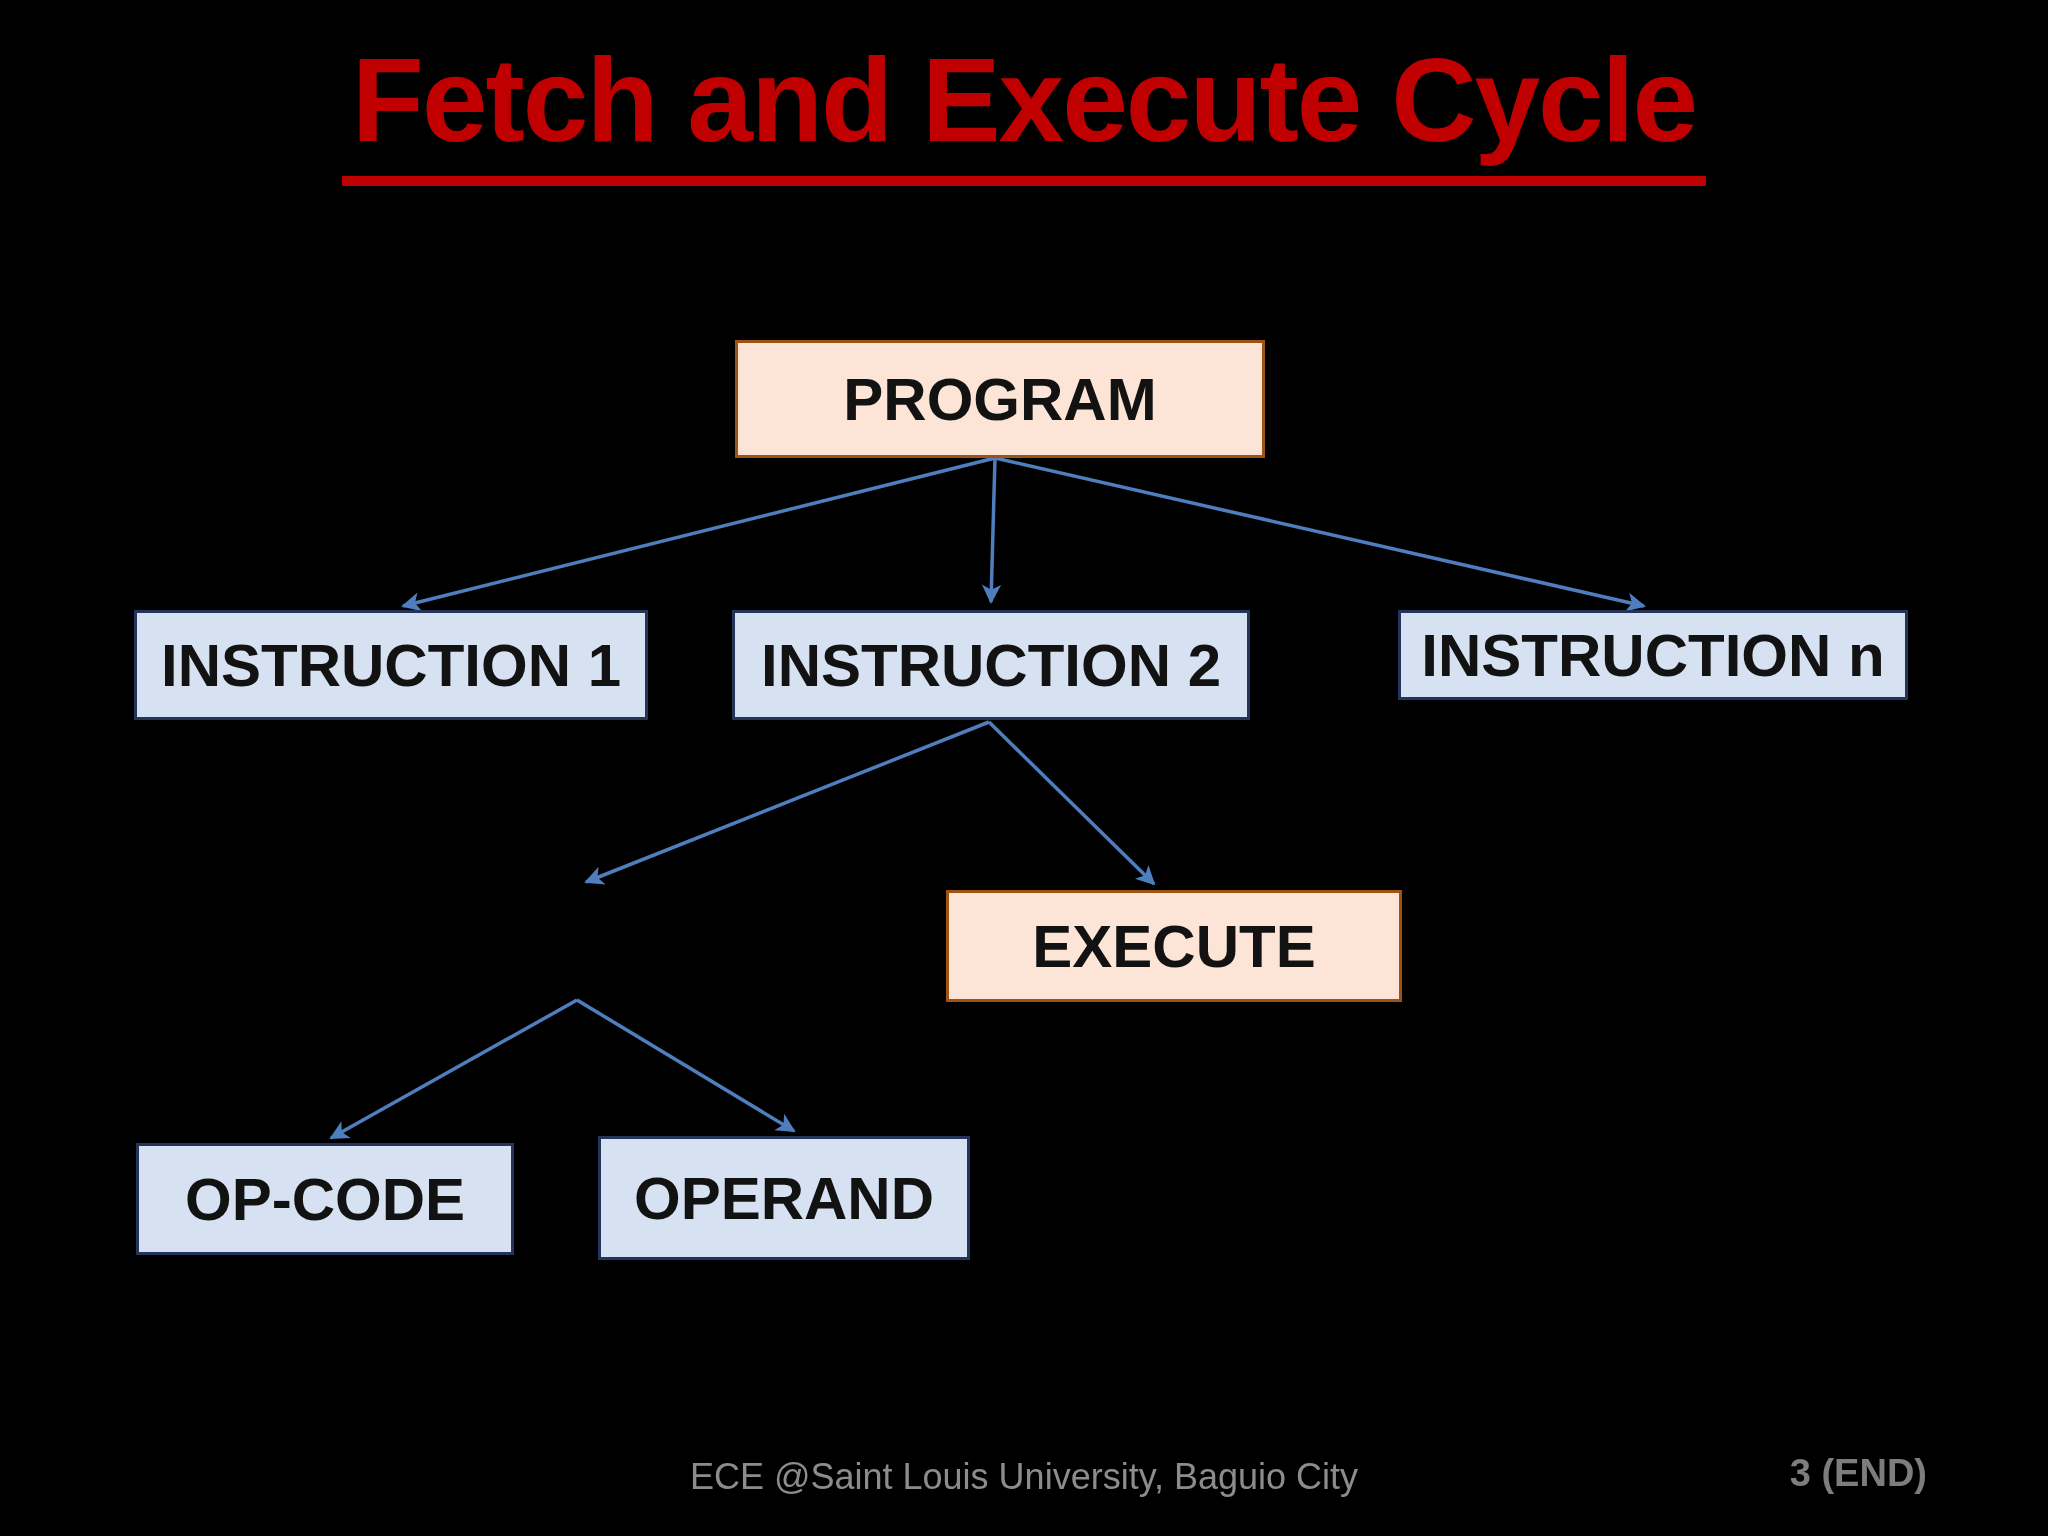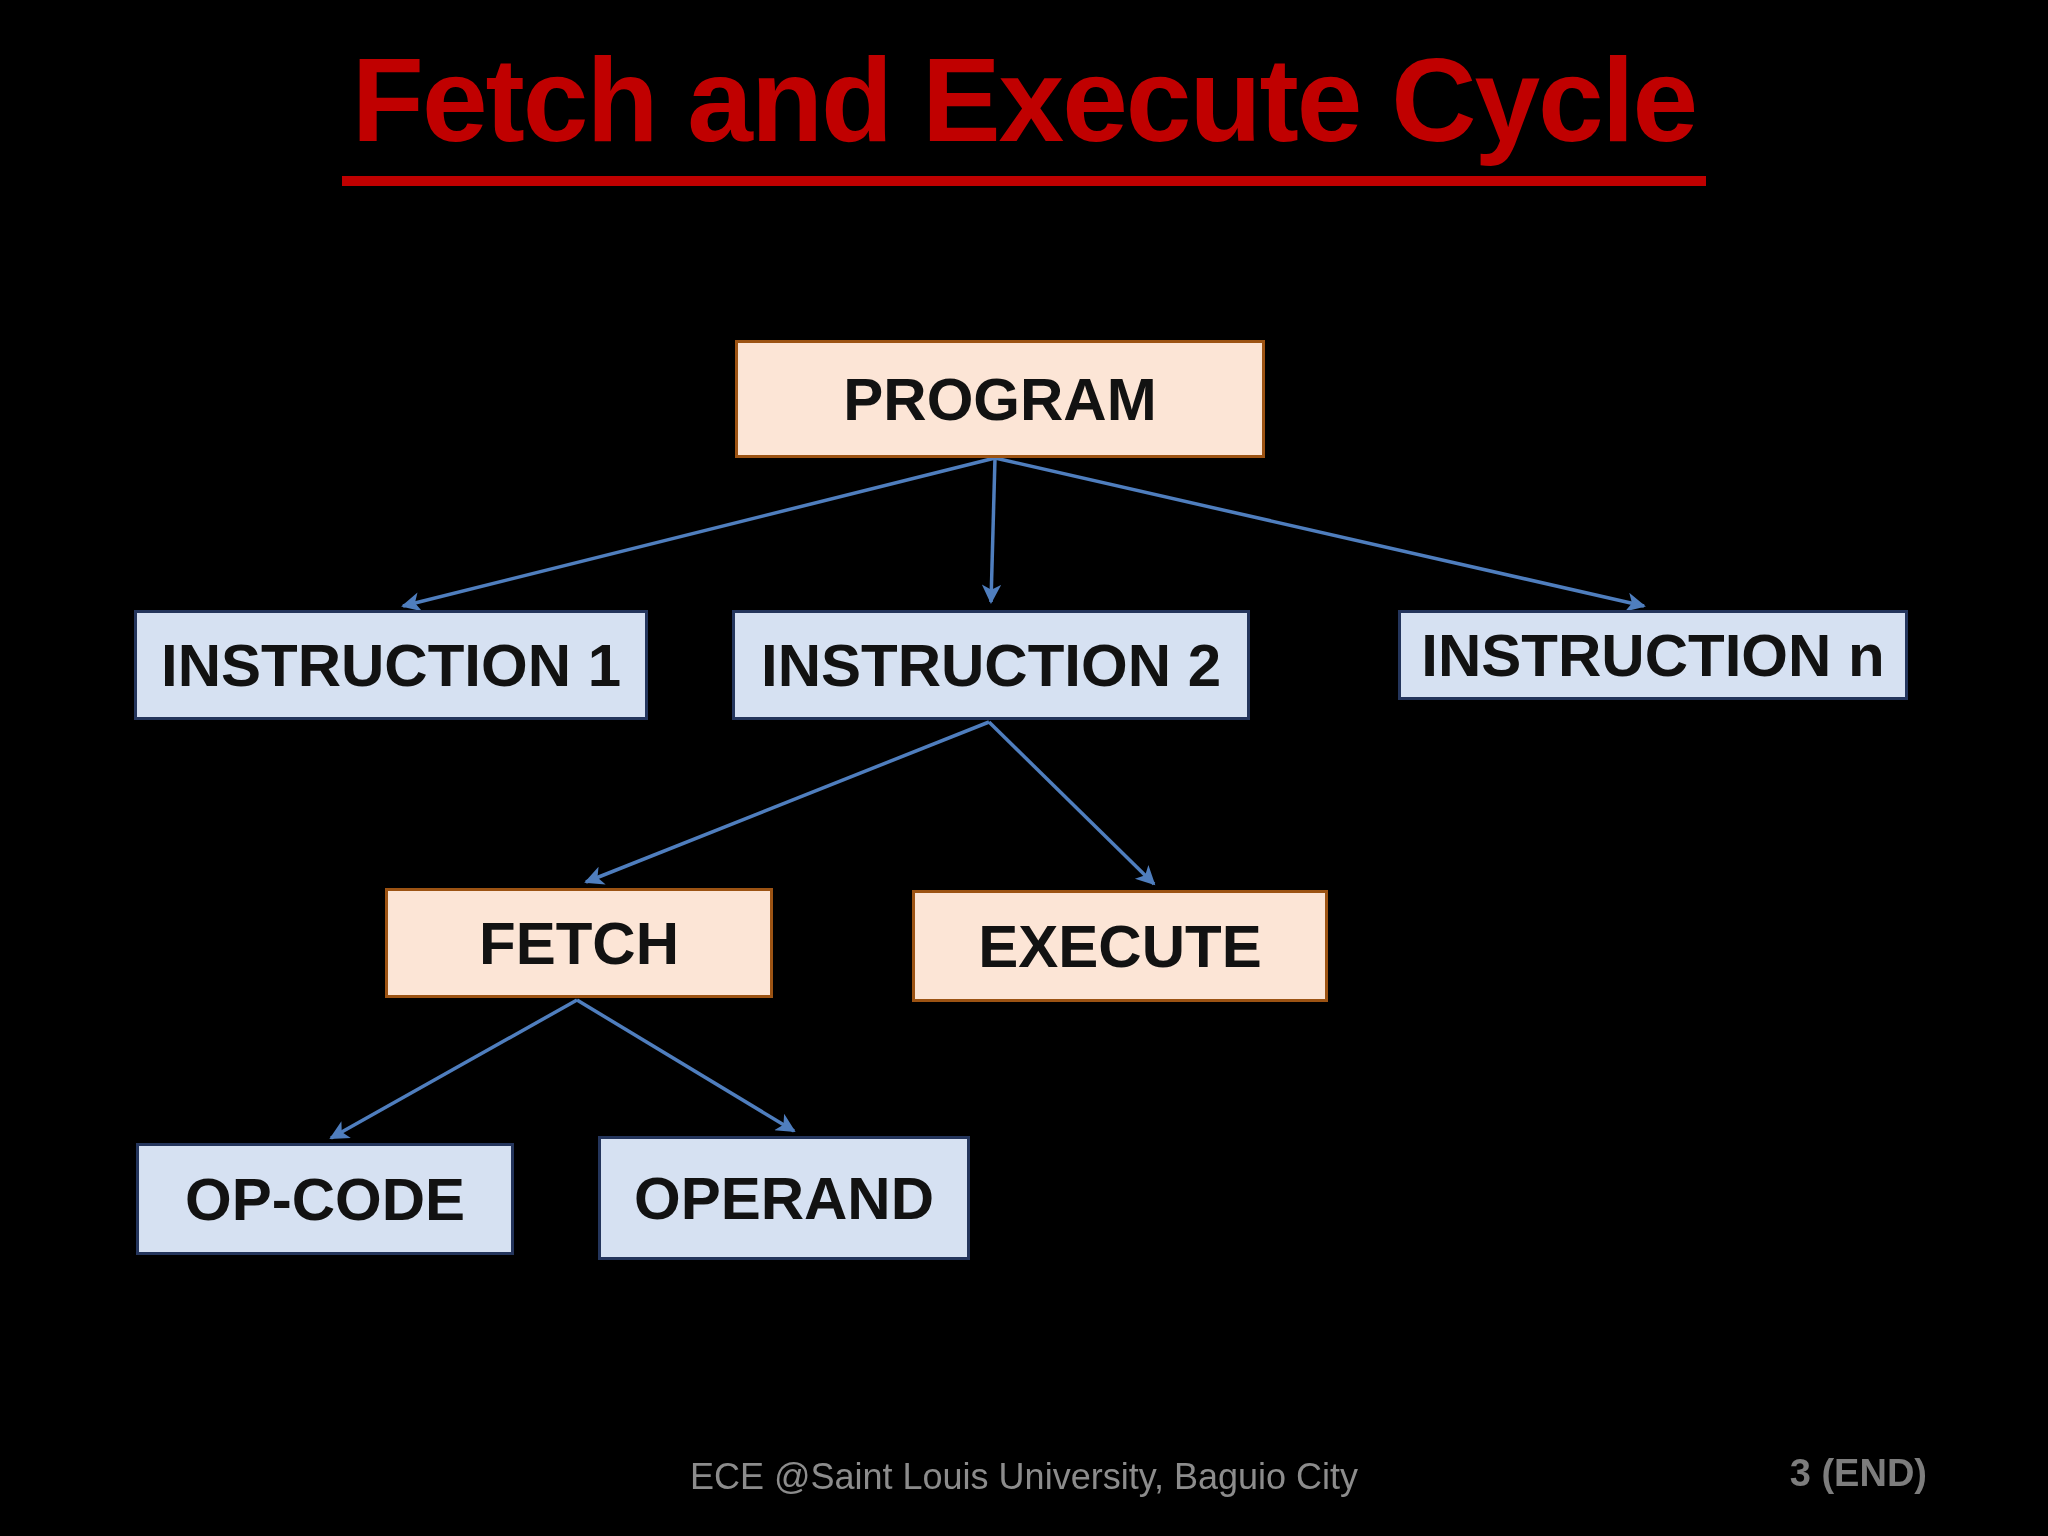--- a/index.html
+++ b/index.html
@@ -29,21 +29,21 @@
     font-weight:bold; font-size:60px; color:var(--node-text); text-align:center;
   }
   .node.peach{background:var(--peach-fill); border:3px solid var(--peach-border);}
   .node.blue{background:var(--blue-fill); border:3px solid var(--blue-border);}
 
   .node-program      {left:735px;  top:340px;  width:530px; height:118px;}
   .node-instruction-1{left:134px;  top:610px;  width:514px; height:110px;}
   .node-instruction-2{left:732px;  top:610px;  width:518px; height:110px;}
   .node-instruction-n{left:1398px; top:610px;  width:510px; height:90px;}
   .node-fetch        {left:385px;  top:888px;  width:388px; height:110px;}
-  .node-execute      {left:912px;  top:890px;  width:416px; height:112px;}
+  .node-execute      {left:946px;  top:890px;  width:456px; height:112px;}
   .node-op-code      {left:136px;  top:1143px; width:378px; height:112px;}
   .node-operand      {left:598px;  top:1136px; width:372px; height:124px;}
 
   .footer-center{
     position:absolute; top:1456px; left:0; width:100%; text-align:center;
     font-size:36px; color:var(--footer-gray);
   }
   .footer-right{
     position:absolute; top:1452px; right:121px;
     font-size:38px; font-weight:bold; color:#7d7d7d;
@@ -78,23 +78,20 @@
   </div>
   <div class="node blue node-instruction-1">
     <span>INSTRUCTION 1</span>
   </div>
   <div class="node blue node-instruction-2">
     <span>INSTRUCTION 2</span>
   </div>
   <div class="node blue node-instruction-n">
     <span>INSTRUCTION n</span>
   </div>
-  <div class="node peach node-fetch">
-    <span>FETCH</span>
-  </div>
   <div class="node peach node-execute">
     <span>EXECUTE</span>
   </div>
   <div class="node blue node-op-code">
     <span>OP-CODE</span>
   </div>
   <div class="node blue node-operand">
     <span>OPERAND</span>
   </div>
 

